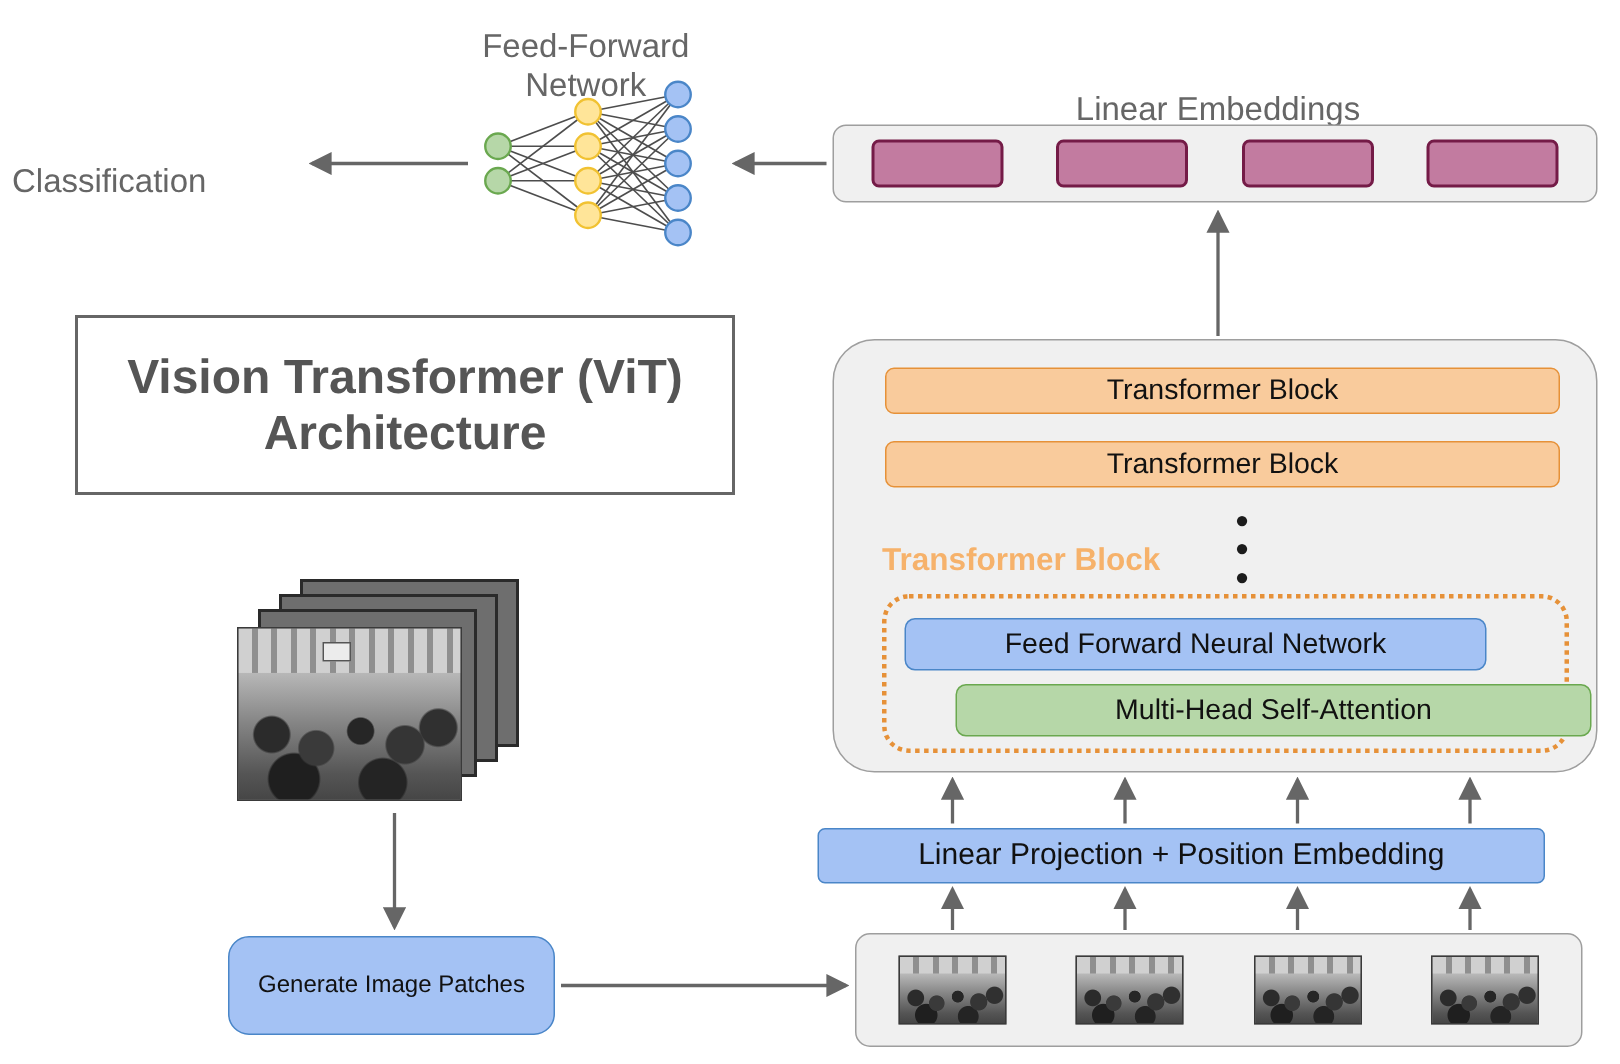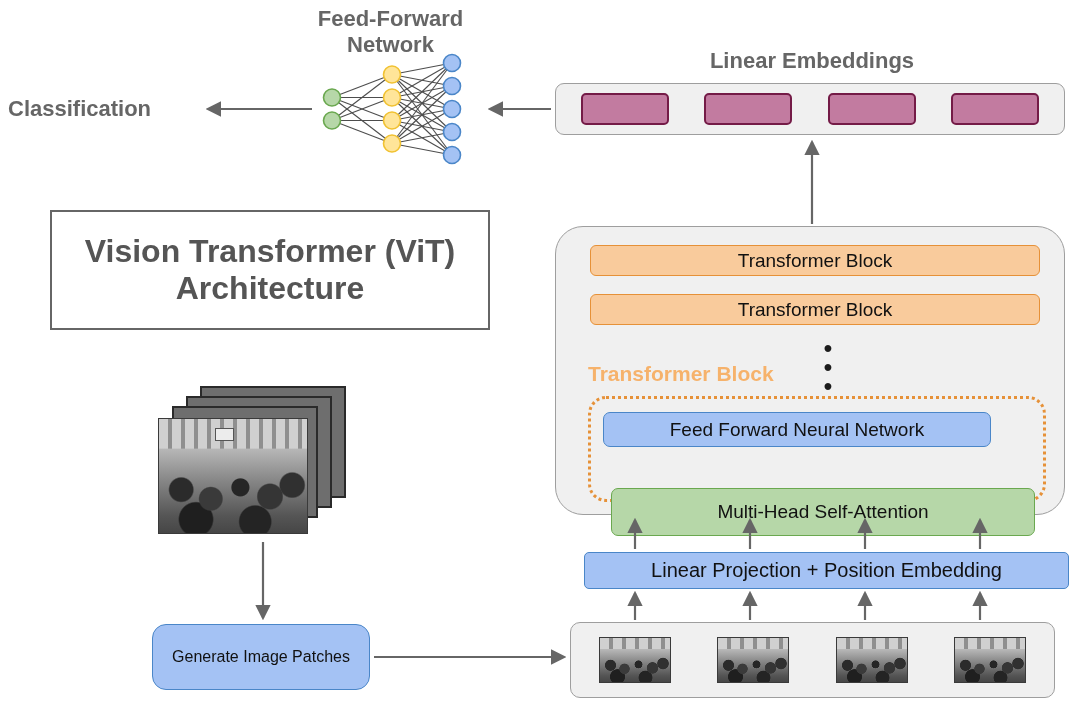--- a/index.html
+++ b/index.html
@@ -1,20 +1,20 @@
 <!DOCTYPE html>
 <html style="--heading-text: #666666; --title-text: #555555; --block-text: #111111; --arrow: #666666; --orange-fill: #f9cb9c; --orange-border: #e69138; --orange-label: #f6b26b; --blue-fill: #a4c2f4; --blue-border: #4a86c8; --green-fill: #b6d7a8; --green-border: #6aa84f; --yellow-fill: #ffe599; --yellow-border: #f1c232; --pink-fill: #c27ba0; --pink-border: #741b47; --container-fill: #f0f0f0; --container-border: #9e9e9e;"><head>
 <meta charset="utf-8">
 <style>
   * { box-sizing: border-box; margin: 0; padding: 0; }
   html, body { background: #ffffff; font-family: "Liberation Sans", sans-serif; }
   .stage { position: relative; width: 1080px; height: 709px; background: #fff; overflow: hidden; }
   .abs { position: absolute; }
 
-  .heading { font-weight: bold; color: var(--heading-text); font-size: 22px; line-height: 26px; }
+  .heading { font-weight: normal; color: var(--heading-text); font-size: 22px; line-height: 26px; margin-top: 12px; }
 
   .block { display: flex; align-items: center; justify-content: center;
            color: var(--block-text); font-size: 19px; text-align: center; }
   .orange-block { background: var(--orange-fill); border: 1.6px solid var(--orange-border); border-radius: 6px; }
   .blue-block   { background: var(--blue-fill);   border: 1.6px solid var(--blue-border);   border-radius: 7px; }
   .green-block  { background: var(--green-fill);  border: 1.6px solid var(--green-border);  border-radius: 7px; }
 
   .container-panel { background: var(--container-fill); border: 1.6px solid var(--container-border); }
 
   .token { background: var(--pink-fill); border: 2px solid var(--pink-border);
@@ -131,23 +131,23 @@
     <span>•</span>
     <span>•</span>
   </div>
 
   <div class="abs callout-label" style="left:588px; top:362px;">Transformer Block</div>
 
   <div class="abs dotted-box" style="left:588px; top:396px; width:458px; height:106px;"></div>
 
   <div class="abs block blue-block" style="left:603px; top:412px; width:388px; height:35px;">Feed Forward Neural Network</div>
 
-  <div class="abs block green-block" style="left:611px; top:456px; width:424px; height:48px;margin-top:32px;">Multi-Head Self-Attention</div>
+  <div class="abs block green-block" style="left:637px; top:456px; width:424px; height:35px;">Multi-Head Self-Attention</div>
 
-  <div class="abs block blue-block" style="left:584px; top:552px; width:485px; height:37px; font-size:20px; border-radius:5px;">Linear Projection + Position Embedding</div>
+  <div class="abs block blue-block" style="left:545px; top:552px; width:485px; height:37px; font-size:20px; border-radius:5px;">Linear Projection + Position Embedding</div>
 
   <div class="abs container-panel row" style="left:570px; top:622px; width:485px; height:76px; border-radius:10px; padding:0 28px;">
       <div class="photo thumb"></div>
       <div class="photo thumb"></div>
       <div class="photo thumb"></div>
       <div class="photo thumb"></div>
     </div>
 
   <div class="abs" style="left:158px; top:386px; width:192px; height:156px;">
     <div class="abs photo-layer" style="left:42px; top:0;  width:146px; height:112px;"></div>

